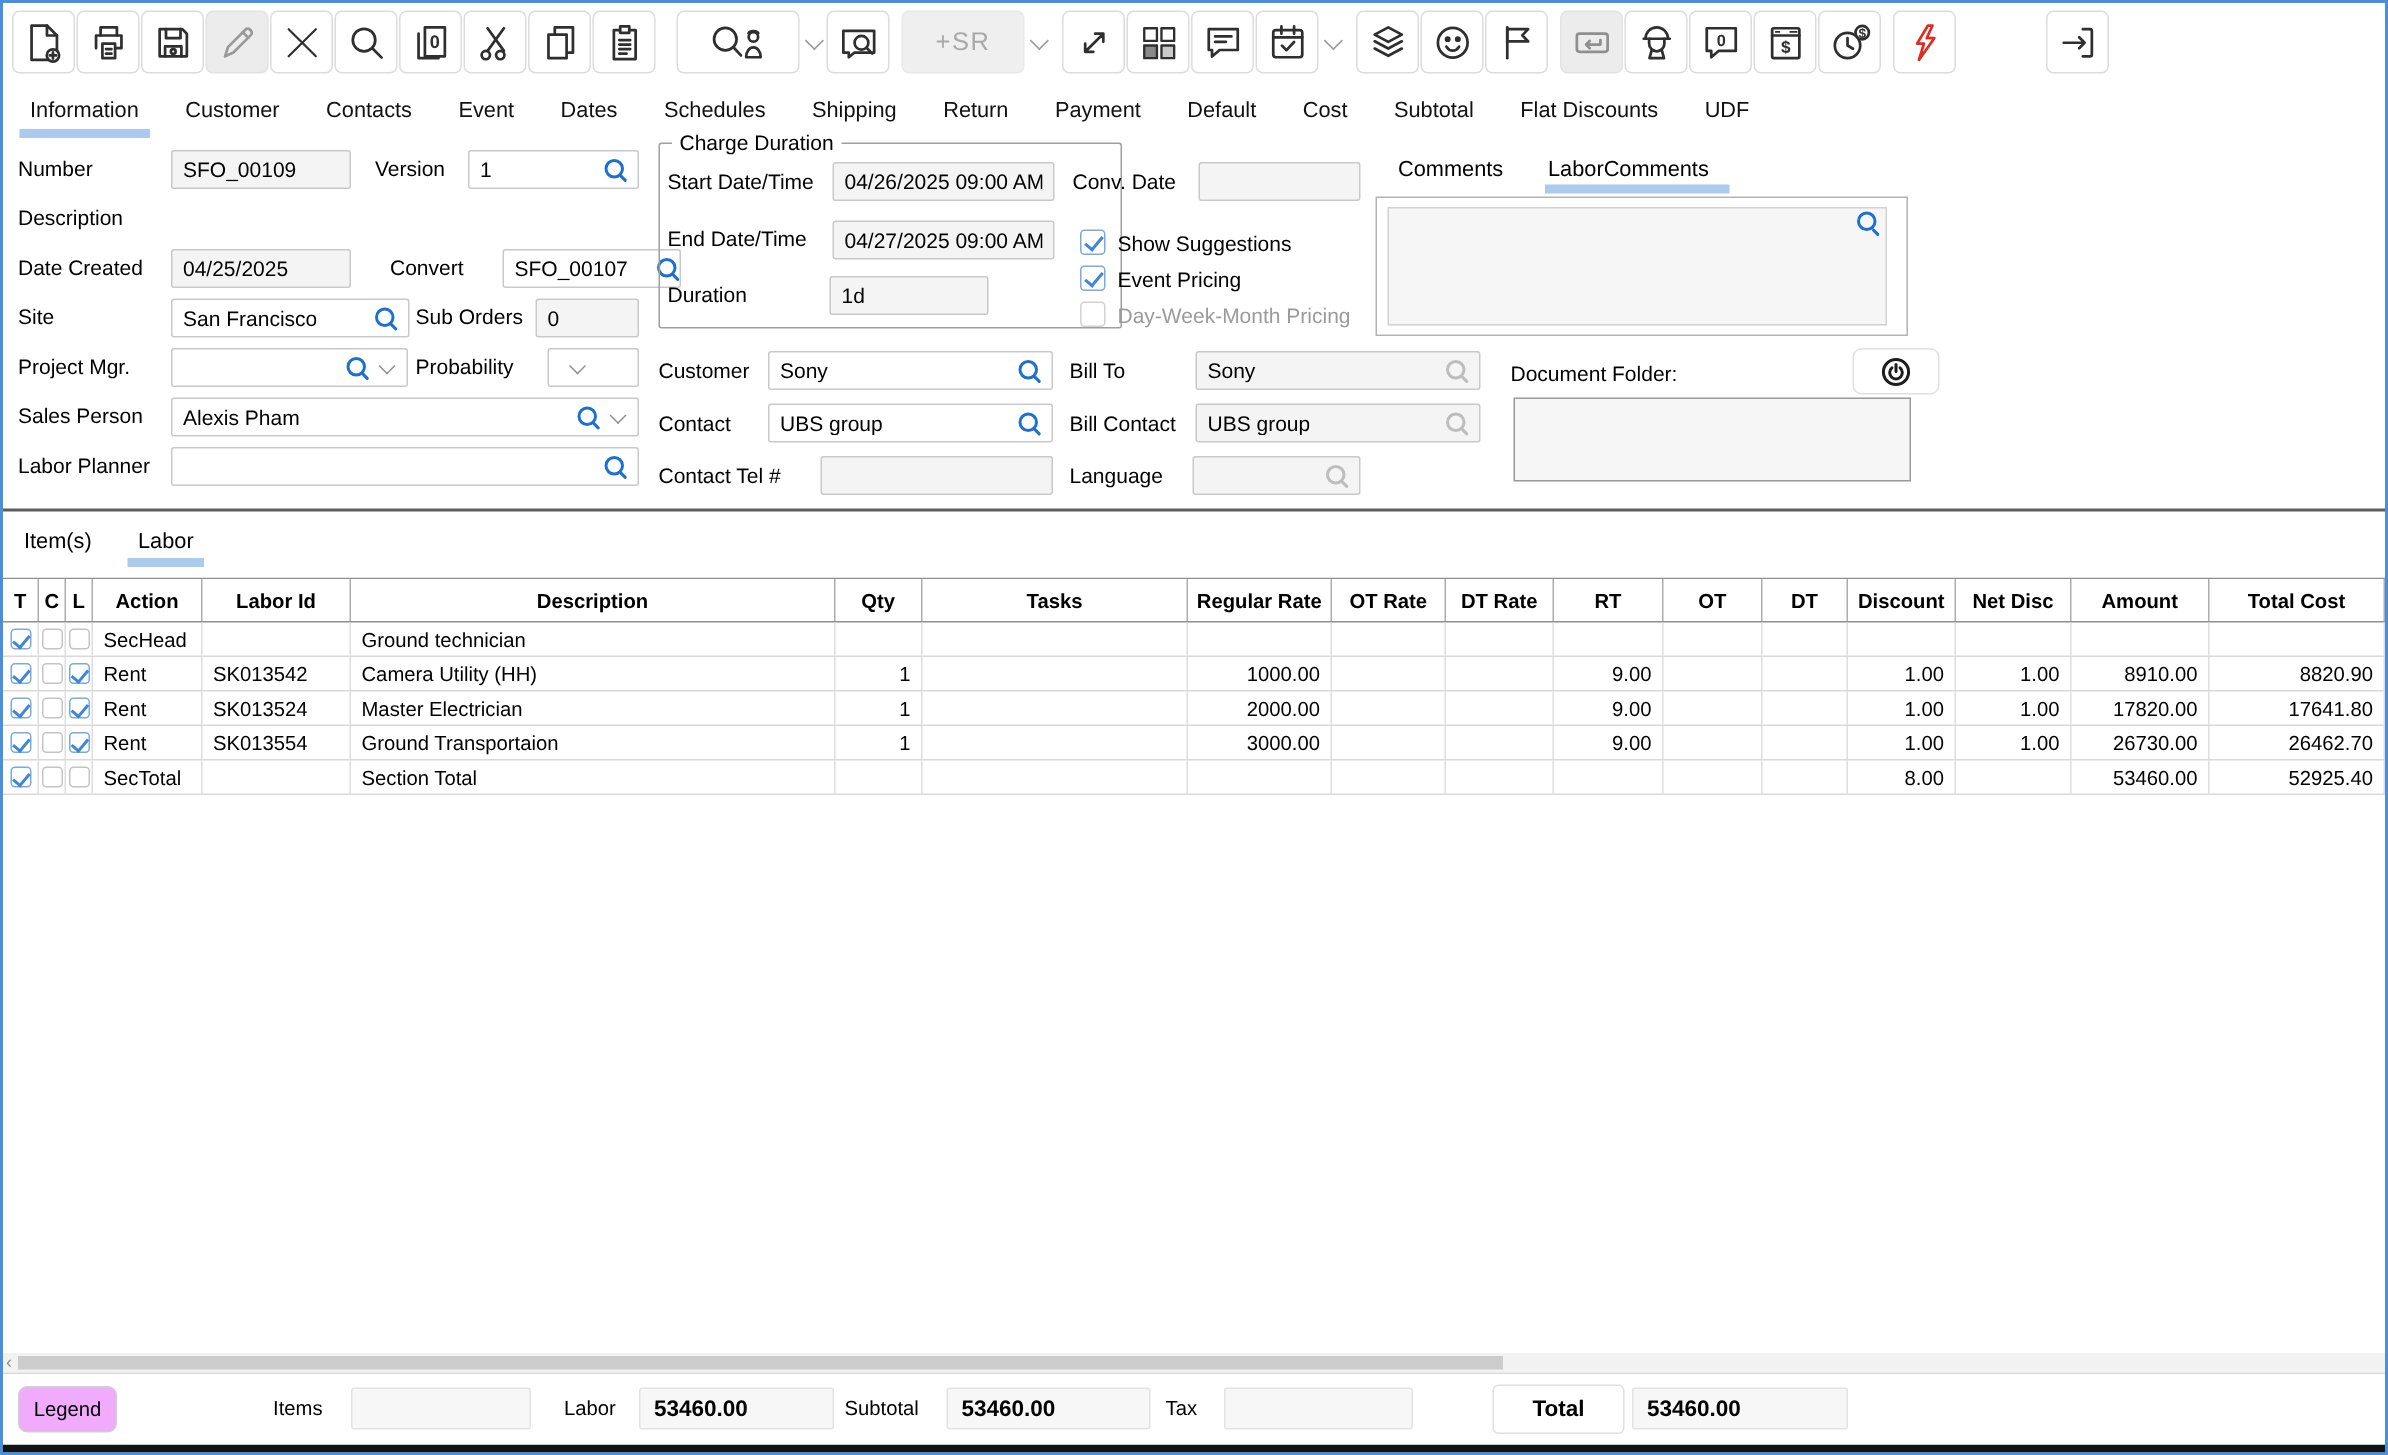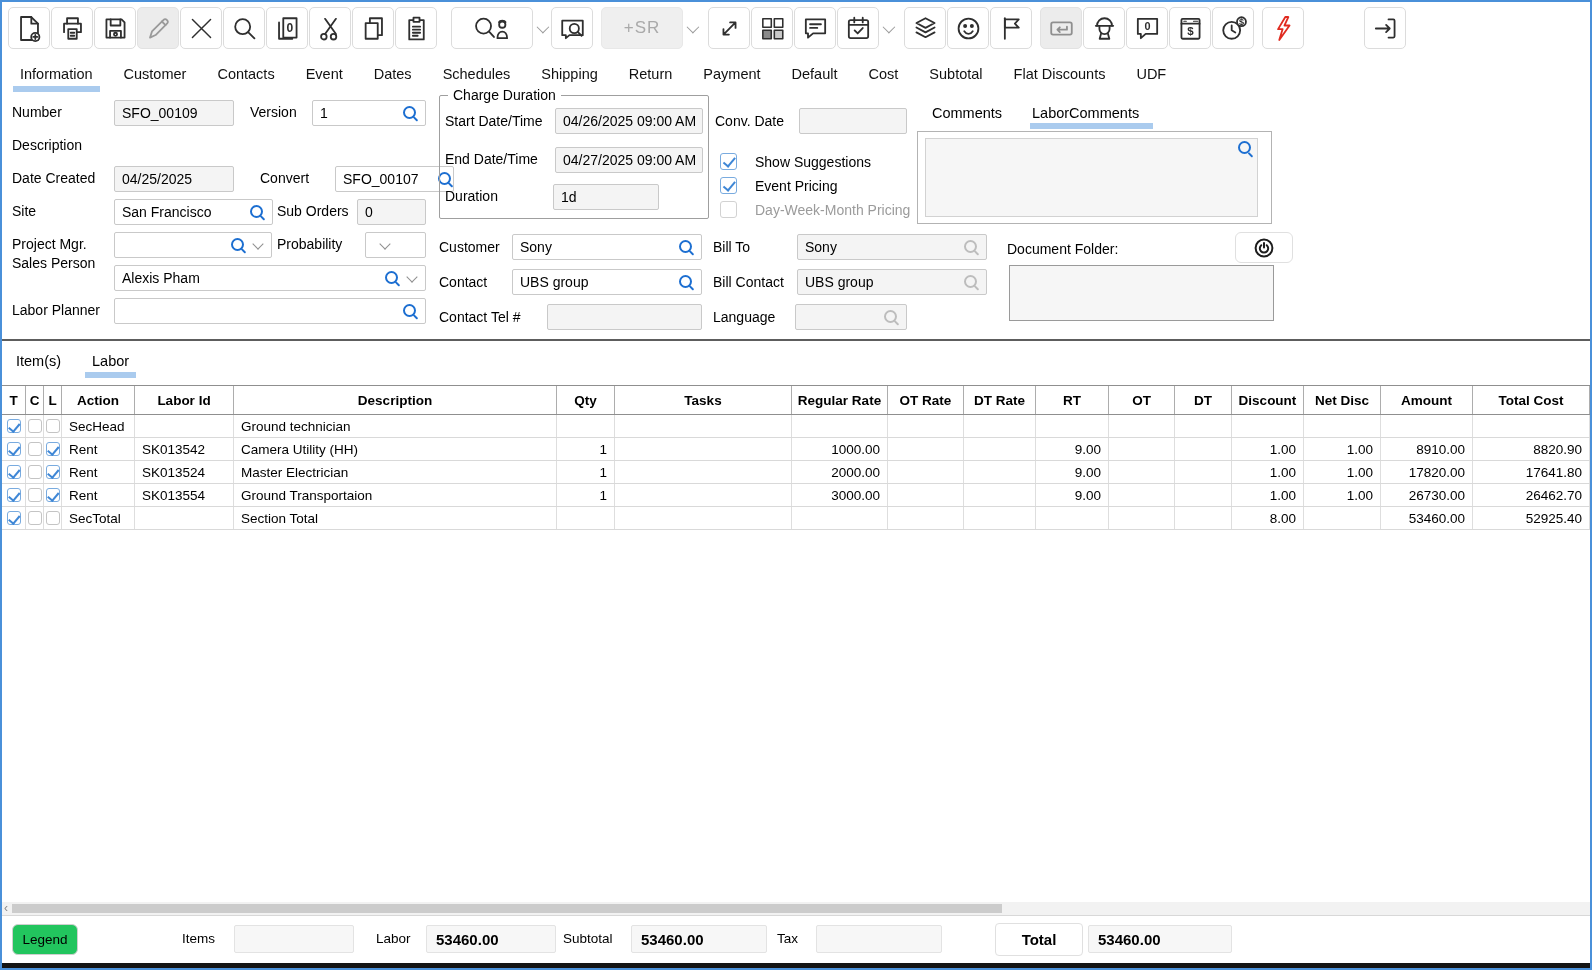--- a/index.html
+++ b/index.html
@@ -39,21 +39,21 @@
   .fld.ro { background:#f4f4f4; }
   .fld .val { flex:0 1 auto; overflow:hidden; }
   .mag { position:relative; width:15px; height:15px; display:inline-block; flex:none; }
   .mag::before { content:""; position:absolute; left:0; top:0; width:9px; height:9px; border:2px solid #1d6fd1; border-radius:50%; }
   .mag::after { content:""; position:absolute; left:10.5px; top:10.5px; width:6px; height:2.4px; background:#1d6fd1; transform:rotate(45deg); transform-origin:0 0; border-radius:1px; }
   .mag.gray::before { border-color:#bdbdbd; } .mag.gray::after { background:#bdbdbd; }
   .mright { margin-left:auto; }
   .chev { width:8px; height:8px; border-right:1.8px solid #8f8f8f; border-bottom:1.8px solid #8f8f8f; transform:rotate(45deg); display:inline-block; flex:none; margin:-3px 2px 0 8px; }
   .groupbox { position:absolute; border:1px solid #9f9f9f; border-radius:2px; }
   .grouptitle { position:absolute; top:-9px; left:8px; background:#fff; padding:0 5px; font-size:14px; }
-  .opt { position:absolute; display:flex; align-items:center; gap:18px; font-size:14px; }
+  .opt { position:absolute; display:flex; align-items:center; gap:8px; font-size:14px; }
   .cbx { width:17px; height:17px; border:1.5px solid #79abdf; border-radius:3px; background:#fff; position:relative; display:inline-block; flex:none; }
   .cbx.checked::after { content:""; position:absolute; left:4.5px; top:1px; width:5px; height:9.5px; border-right:2.2px solid #3f87d6; border-bottom:2.2px solid #3f87d6; transform:rotate(40deg); }
   .cbx.dis { border-color:#d2d2d2; }
   .ctab { position:absolute; font-size:14.5px; cursor:default; }
   .ctab.sel::after { content:""; position:absolute; left:-2px; right:-14px; bottom:-8px; height:6px; background:#aacbee; }
   .cpanel { position:absolute; border:1px solid #b3b3b3; background:#fff; }
   .ctext { position:absolute; left:7px; top:6px; right:13px; bottom:6px; background:#f6f6f6; border:1px solid #d2d2d2; }
   .cpanel .mag { position:absolute; right:18px; top:9px; }
   .docbox { position:absolute; background:#f6f6f6; border:1px solid #9a9a9a; }
   .pwrbtn { position:absolute; width:58px; height:31px; border:1px solid #e0e0e0; border-radius:6px; background:#fff; display:flex; align-items:center; justify-content:center; }
@@ -81,21 +81,21 @@
 
   
   .hscroll { height:13px; background:#f2f2f2; position:relative; flex:none; }
   .hs-arrow { position:absolute; left:2px; top:-1px; font-size:12px; color:#8a8a8a; }
   .hs-thumb { position:absolute; left:10px; top:2px; width:990px; height:9px; background:#ccc; }
 
   
   .statusbar { height:48px; position:relative; border-top:1px solid #d8d8d8; background:#fff; flex:none; }
   .sb-lbl { position:absolute; top:15px; font-size:13.5px; }
   .sb-fld { position:absolute; top:9px; height:28px; background:#f7f7f7; border:1px solid #e3e3e3; border-radius:2px; font-size:15px; font-weight:bold; display:flex; align-items:center; padding:0 9px; }
-  .legend-btn { position:absolute; left:10px; top:8px; width:66px; height:31px; border:1px solid #cfcfcf; border-radius:6px; background:#22c55e; font-size:13.5px; display:flex; align-items:center; justify-content:center; }
+  .legend-btn { position:absolute; left:10px; top:8px; width:66px; height:31px; border:1px solid #cfcfcf; border-radius:6px; background:#f0abfc; font-size:13.5px; display:flex; align-items:center; justify-content:center; }
   .total-btn { position:absolute; left:993px; top:7px; width:88px; height:33px; border:1px solid #e0e0e0; border-radius:4px; background:#fff; font-size:15px; font-weight:bold; display:flex; align-items:center; justify-content:center; }
   .blackline { height:5px; background:#141414; flex:none; }
 </style>
 </head>
 <body>
 
 <div class="window" data-name="app-window">
 
 
   <div class="toolbar" data-name="toolbar">
@@ -347,34 +347,34 @@
         <span class="val"></span>
         <span class="mag mright" data-name="search-icon"></span>
         <span class="chev" data-name="chevron-down-icon"></span>
       </div>
     <span class="lbl" style="left:275px;top:145px" data-name="probability-label">Probability</span>
     <div class="fld" style="left:363px;top:141px;width:61px" data-name="probability-field">
         <span class="val"></span>
         <span class="chev mright" data-name="chevron-down-icon"></span>
       </div>
 
-    <span class="lbl" style="left:10px;top:164px" data-name="sales-person-label">Sales Person</span>
+    <span class="lbl" style="left:10px;top:178px" data-name="sales-person-label">Sales Person</span>
     <div class="fld" style="left:112px;top:174px;width:312px" data-name="sales-person-field">
         <span class="val">Alexis Pham</span>
         <span class="mag mright" data-name="search-icon"></span>
         <span class="chev" data-name="chevron-down-icon"></span>
       </div>
 
     <span class="lbl" style="left:10px;top:211px" data-name="labor-planner-label">Labor Planner</span>
     <div class="fld" style="left:112px;top:207px;width:312px" data-name="labor-planner-field">
         <span class="val"></span>
         <span class="mag mright" data-name="search-icon"></span>
       </div>
 
-    <div class="groupbox" style="left:437px;top:4px;width:270px;height:124px" data-name="charge-duration-group">
+    <div class="groupbox" style="left:437px;top:4px;width:309px;height:124px" data-name="charge-duration-group">
       <span class="grouptitle" data-name="charge-duration-title">Charge Duration</span>
     </div>
     <span class="lbl" style="left:443px;top:22px" data-name="start-datetime-label">Start Date/Time</span>
     <div class="fld ro" style="left:553px;top:17px;width:148px" data-name="start-datetime-field">
         <span class="val">04/26/2025 09:00 AM</span>
       </div>
     <span class="lbl" style="left:443px;top:60px" data-name="end-datetime-label">End Date/Time</span>
     <div class="fld ro" style="left:553px;top:56px;width:148px" data-name="end-datetime-field">
         <span class="val">04/27/2025 09:00 AM</span>
       </div>

